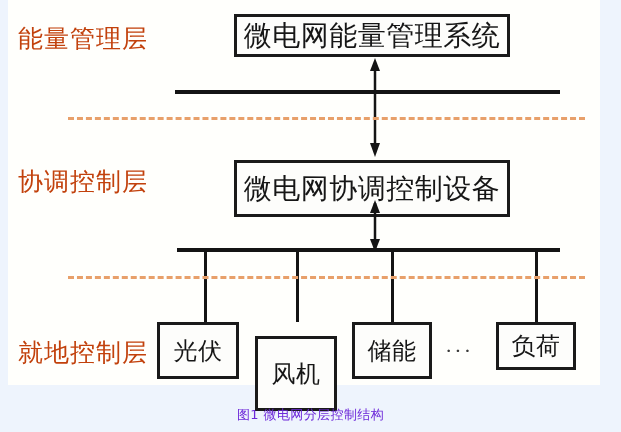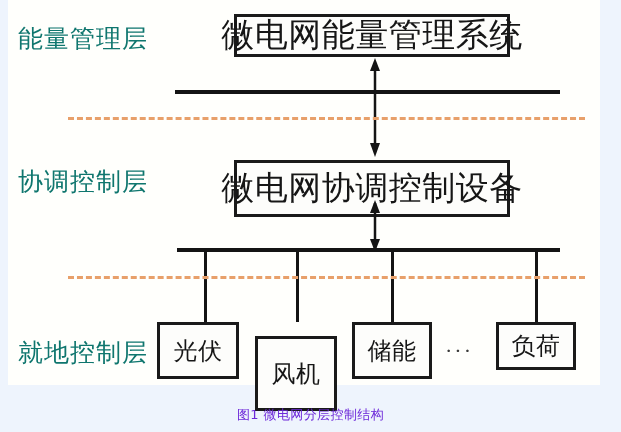--- a/index.html
+++ b/index.html
@@ -36,27 +36,27 @@
     box-sizing: border-box;
     border: 3px solid #1a1a1a;
     background: #fdfdfb;
     display: flex;
     align-items: center;
     justify-content: center;
     color: #161616;
     letter-spacing: 0.5px;
     white-space: nowrap;
   }
-  .node-box.wide { font-size: 33px; text-align: right; }
+  .node-box.wide { font-size: 28px; text-align: right; }
   .node-box.small { font-size: 24px; }
 
   .layer-label {
     position: absolute;
     font-size: 25px;
-    color: #0f766e;
+    color: #c2410c;
     letter-spacing: 1px;
     white-space: nowrap;
   }
 
   .bus-line {
     position: absolute;
     height: 4px;
     background: #141414;
   }
 

